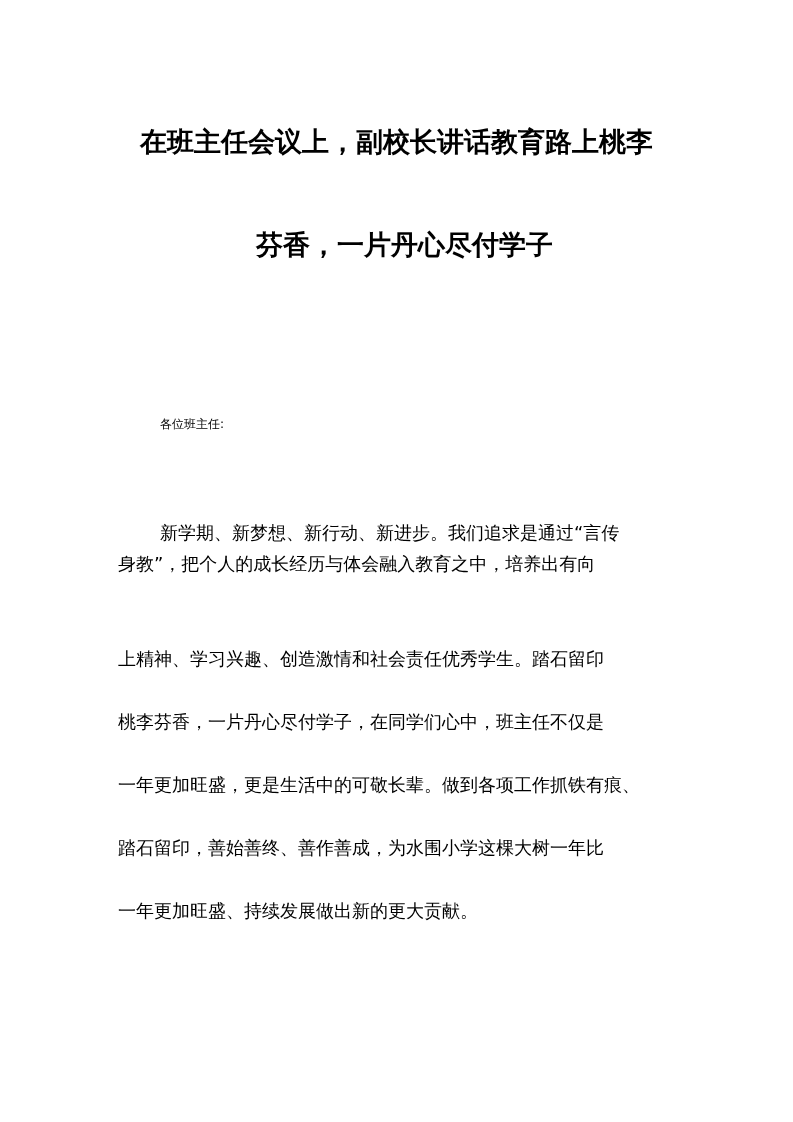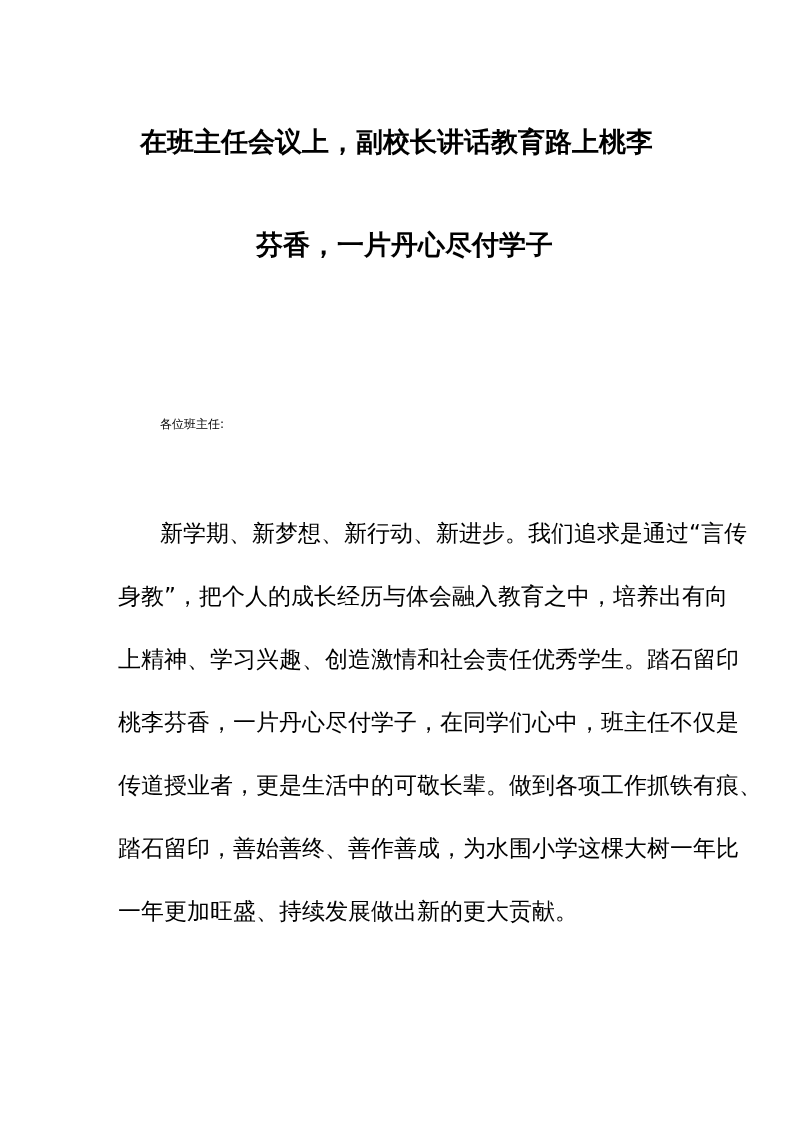--- a/index.html
+++ b/index.html
@@ -3,32 +3,32 @@
 <meta charset="utf-8">
 <style>
   html, body { margin: 0; padding: 0; background: #ffffff; }
   body { width: 793px; height: 1122px; position: relative; overflow: hidden;
          font-family: "DejaVu Sans", "Liberation Sans", sans-serif; color: #000; }
   .title { position: absolute; left: 0; width: 793px; text-align: center;
            font-weight: bold; font-size: 27px; line-height: 36px; letter-spacing: 0px; }
   .t1 { top: 124px; }
   .t2 { top: 227px; padding-left: 8px; }
   .salutation { position: absolute; left: 160px; top: 410px; font-size: 12px; line-height: 28px; }
-  .body-line { position: absolute; left: 118px; font-size: 23px; line-height: 28px; white-space: nowrap; }
+  .body-line { position: absolute; left: 118px; font-size: 18px; line-height: 28px; white-space: nowrap; }
   .indent { left: 160px; }
 </style>
 </head>
 <body>
 
 <div>
   <div class="title t1">在班主任会议上，副校长讲话教育路上桃李</div>
   <div class="title t2">芬香，一片丹心尽付学子</div>
 
   <div class="salutation">各位班主任:</div>
 
   <div class="body-line indent" style="top:519px;">新学期、新梦想、新行动、新进步。我们追求是通过“言传</div>
-  <div class="body-line" style="top:582px;">身教”，把个人的成长经历与体会融入教育之中，培养出有向</div>
+  <div class="body-line" style="top:550px;">身教”，把个人的成长经历与体会融入教育之中，培养出有向</div>
   <div class="body-line" style="top:645px;">上精神、学习兴趣、创造激情和社会责任优秀学生。踏石留印</div>
   <div class="body-line" style="top:708px;">桃李芬香，一片丹心尽付学子，在同学们心中，班主任不仅是</div>
-  <div class="body-line" style="top:771px;">传道授业者，更是生活中的可敬长辈。做到各项工作抓铁有痕、</div>
+  <div class="body-line" style="top:771px;">一年更加旺盛，更是生活中的可敬长辈。做到各项工作抓铁有痕、</div>
   <div class="body-line" style="top:834px;">踏石留印，善始善终、善作善成，为水围小学这棵大树一年比</div>
   <div class="body-line" style="top:897px;">一年更加旺盛、持续发展做出新的更大贡献。</div>
 </div>
 
 </body></html>

